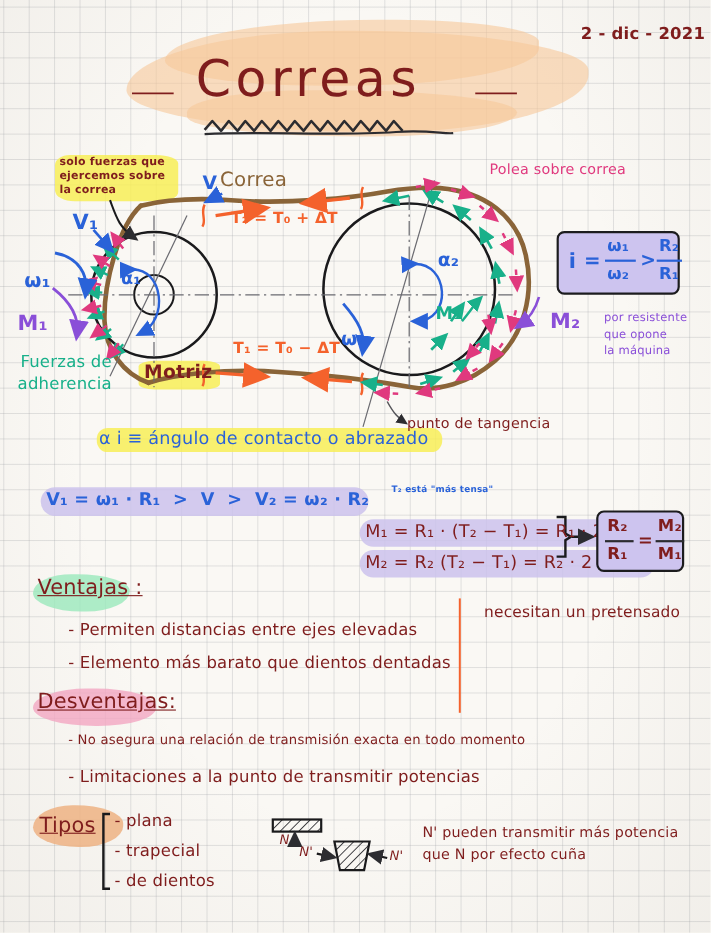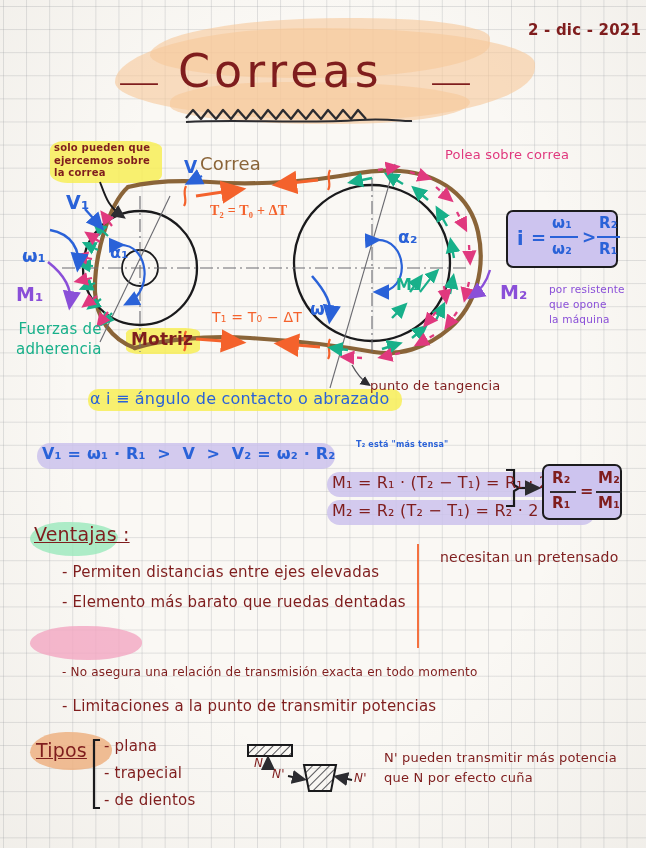--- a/index.html
+++ b/index.html
@@ -270,30 +270,30 @@
   </g>
 </svg>
 
 <div class="layer">
 
   <div class="hw ink" style="left:118px; top:58px; font-size:42px; font-weight:300;">—</div>
   <div class="hw ink" style="left:178px; top:46px; font-size:46px; letter-spacing:4px; font-weight:400;">Correas</div>
   <div class="hw ink" style="left:430px; top:58px; font-size:42px; font-weight:300;">—</div>
   <div class="hw ink" style="left:528px; top:22px; font-size:15px; font-weight:700;">2 - dic - 2021</div>
 
-  <div class="hw ink" style="left:54px; top:142px; font-size:10px; font-weight:700; line-height:1.25;">solo pueden que
+  <div class="hw ink" style="left:54px; top:142px; font-size:10px; font-weight:700; line-height:1.25;">solo fuerzas que
 ejercemos sobre
 la correa</div>
 
   <div class="hw brown" style="left:200px; top:154px; font-size:18px;">Correa</div>
 
   <div class="hw pink" style="left:445px; top:148px; font-size:13px;">Polea sobre correa</div>
 
-  <div class="hw orange" style="left:210px; top:203px; font-size:14px; font-weight:600;font-family:Liberation Serif, serif;">T₂ = T₀ + ΔT</div>
-  <div class="hw orange" style="left:212px; top:310px; font-size:14px; font-weight:400;text-align:center;">T₁ = T₀ − ΔT</div>
+  <div class="hw orange" style="left:210px; top:192px; font-size:14px; font-weight:600;">T₂ = T₀ + ΔT</div>
+  <div class="hw orange" style="left:212px; top:310px; font-size:14px; font-weight:700;text-align:center;">T₁ = T₀ − ΔT</div>
 
   <div class="hw blue" style="left:184px; top:158px; font-size:17px; font-weight:600;">V</div>
   <div class="hw blue" style="left:66px; top:192px; font-size:19px; font-weight:600;">V₁</div>
 
   <div class="hw blue" style="left:22px; top:246px; font-size:18px; font-weight:600;">ω₁</div>
   <div class="hw purple" style="left:16px; top:284px; font-size:19px; font-weight:600;">M₁</div>
   <div class="hw blue" style="left:310px; top:300px; font-size:17px; font-weight:600;">ω₂</div>
   <div class="hw green" style="left:396px; top:276px; font-size:16px; font-weight:600;">M₁</div>
   <div class="hw purple" style="left:500px; top:282px; font-size:19px; font-weight:600;">M₂</div>
 
@@ -333,24 +333,25 @@
   <div class="hw ink" style="left:552px; top:470px; font-size:15px; font-weight:600;">R₂</div>
   <div class="hw ink" style="left:552px; top:495px; font-size:15px; font-weight:600;">R₁</div>
   <div style="position:absolute; left:550px; top:491px; width:26px; height:2px; background:#2c2c30;"></div>
   <div class="hw ink" style="left:580px; top:482px; font-size:16px; font-weight:600;">=</div>
   <div class="hw ink" style="left:598px; top:470px; font-size:15px; font-weight:600;">M₂</div>
   <div class="hw ink" style="left:598px; top:495px; font-size:15px; font-weight:600;">M₁</div>
   <div style="position:absolute; left:596px; top:491px; width:26px; height:2px; background:#2c2c30;"></div>
 
   <div class="hw ink" style="left:34px; top:524px; font-size:19px; text-decoration:underline;">Ventajas :</div>
   <div class="hw ink" style="left:62px; top:564px; font-size:15px;">- Permiten distancias entre ejes elevadas</div>
-  <div class="hw ink" style="left:62px; top:594px; font-size:15px;">- Elemento más barato que ruedas dentadas</div>
+  <div class="hw ink" style="left:62px; top:594px; font-size:15px;">- Elemento más barato que dientos dentadas</div>
 
   <div class="hw ink" style="left:440px; top:550px; font-size:14px;">necesitan un pretensado</div>
 
+  <div class="hw ink" style="left:34px; top:628px; font-size:19px; text-decoration:underline;">Desventajas:</div>
   <div class="hw ink" style="left:62px; top:666px; font-size:12px;">- No asegura una relación de transmisión exacta en todo momento</div>
   <div class="hw ink" style="left:62px; top:698px; font-size:15px;">- Limitaciones a la punto de transmitir potencias</div>
 
   <div class="hw ink" style="left:36px; top:740px; font-size:19px; text-decoration:underline;">Tipos</div>
   <div class="hw ink" style="left:104px; top:738px; font-size:15px;">- plana</div>
   <div class="hw ink" style="left:104px; top:765px; font-size:15px;">- trapecial</div>
   <div class="hw ink" style="left:104px; top:792px; font-size:15px;">- de dientos</div>
 
   <div class="hw ink" style="left:254px; top:757px; font-size:12px; font-style:italic;">N</div>
   <div class="hw ink" style="left:272px; top:768px; font-size:12px; font-style:italic;">N'</div>

